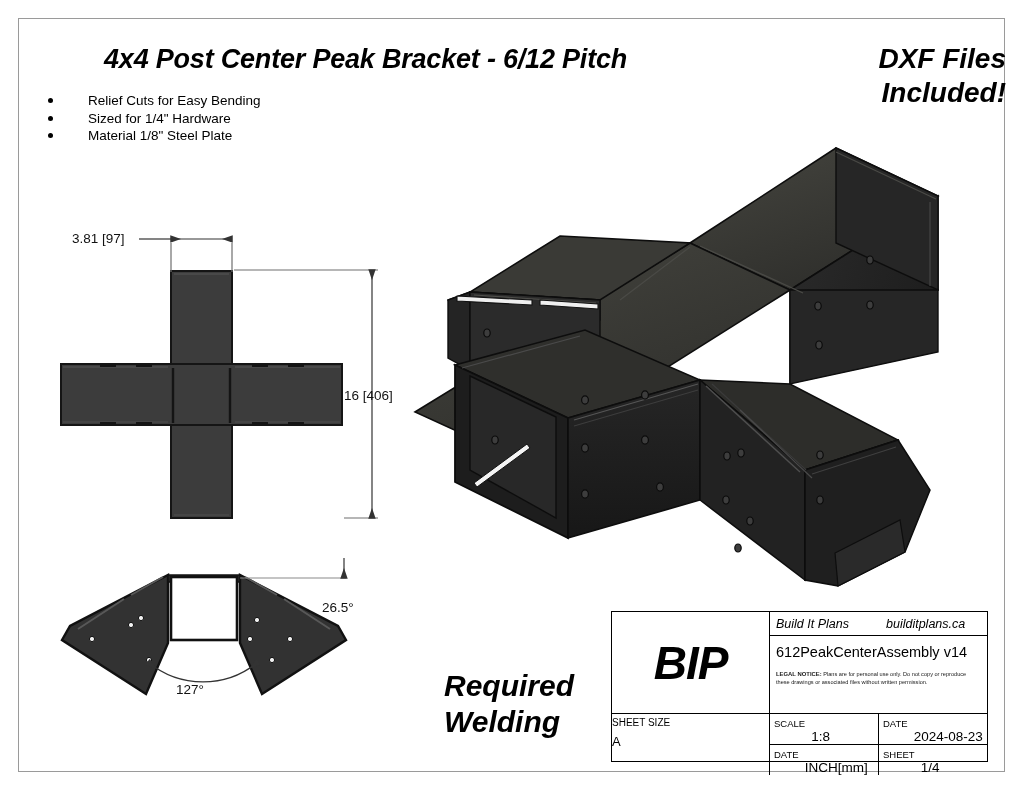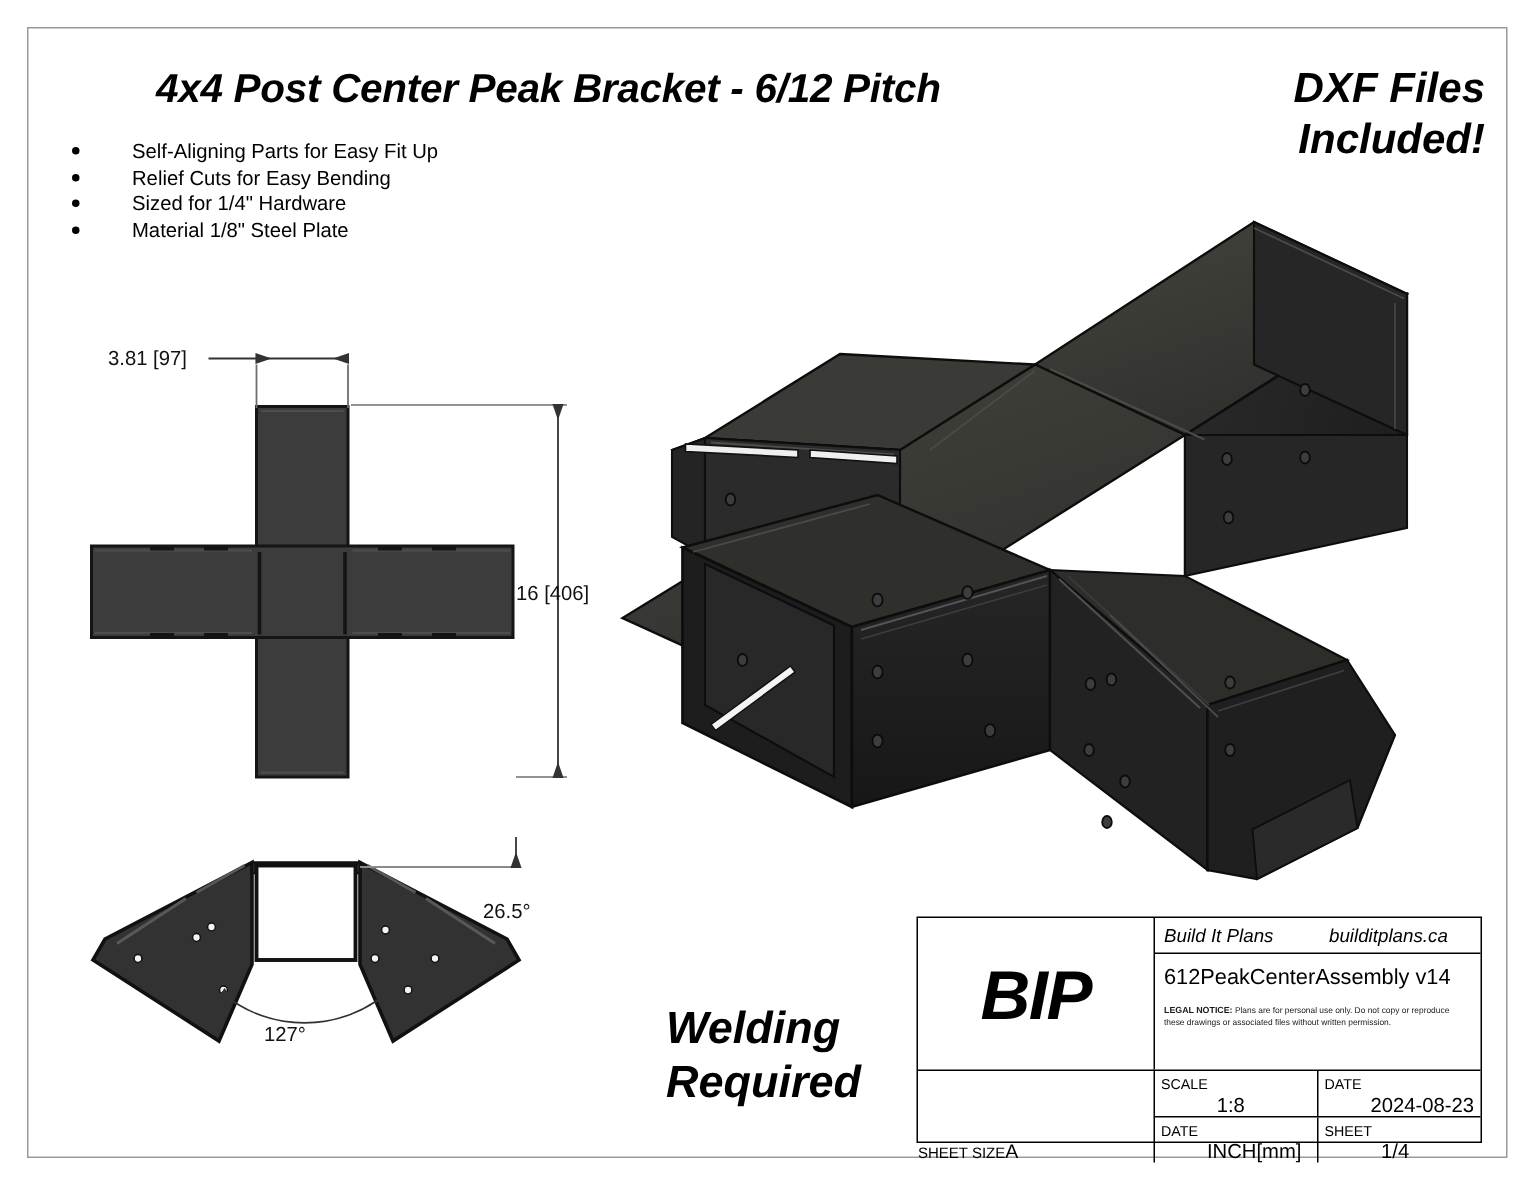--- a/index.html
+++ b/index.html
@@ -61,21 +61,21 @@
     left: 4px;
     top: 6px;
     width: 5px;
     height: 5px;
     background: #000;
     border-radius: 50%;
   }
   
   .dxf-callout {
     position: absolute;
-    right: 34px;
+    right: 18px;
     top: 42px;
     text-align: right;
     font-size: 28px;
     font-weight: 700;
     font-style: italic;
     line-height: 34px;
     white-space: nowrap;
   }
   
   .welding-callout {
@@ -169,22 +169,22 @@
     display: flex;
   }
   .tb-left-cells {
     flex: 0 0 157px;
     display: flex;
     border-right: 1.6px solid #000;
   }
   .tb-cell-tall {
     flex: 1;
     display: flex;
-    flex-direction: row;
-    align-items: flex-end;
+    flex-direction: column;
+    align-items: flex-start;
     padding-top: 3px;
   }
   .tb-cell-tall + .tb-cell-tall { border-left: 1.1px solid #000; }
   .tb-cell-label {
     font-size: 10px;
   }
   .tb-cell-value {
     font-size: 13px;
     margin-top: 6px;
   }
@@ -218,46 +218,42 @@
 </head>
 <body>
 
 <div id="sheet">
 
   <div class="frame"></div>
 
   <div class="doc-title">4x4 Post Center Peak Bracket - 6/12 Pitch</div>
 
   <ul class="bullets">
-    <li>
-      <span class="bullet-dot"></span>
-      <span>Self-Aligning Parts for Easy Fit Up</span>
-    </li>
     <li>
       <span class="bullet-dot"></span>
       <span>Relief Cuts for Easy Bending</span>
     </li>
     <li>
       <span class="bullet-dot"></span>
       <span>Sized for 1/4" Hardware</span>
     </li>
     <li>
       <span class="bullet-dot"></span>
       <span>Material 1/8" Steel Plate</span>
     </li>
   </ul>
 
   <div class="dxf-callout">
     <div>DXF Files</div>
     <div>Included!</div>
   </div>
 
   <div class="welding-callout">
+    <div>Required</div>
     <div>Welding</div>
-    <div>Required</div>
   </div>
 
   <svg class="draw-svg" viewBox="0 0 1024 791">
     <defs>
       <marker id="arrIn" markerWidth="9" markerHeight="8" refX="8.4" refY="4" orient="auto">
         <path d="M0,4 L9,0.9 L9,7.1 Z" fill="#333"></path>
       </marker>
       <marker id="arrInRev" markerWidth="9" markerHeight="8" refX="0.6" refY="4" orient="auto">
         <path d="M9,4 L0,0.9 L0,7.1 Z" fill="#333"></path>
       </marker>

